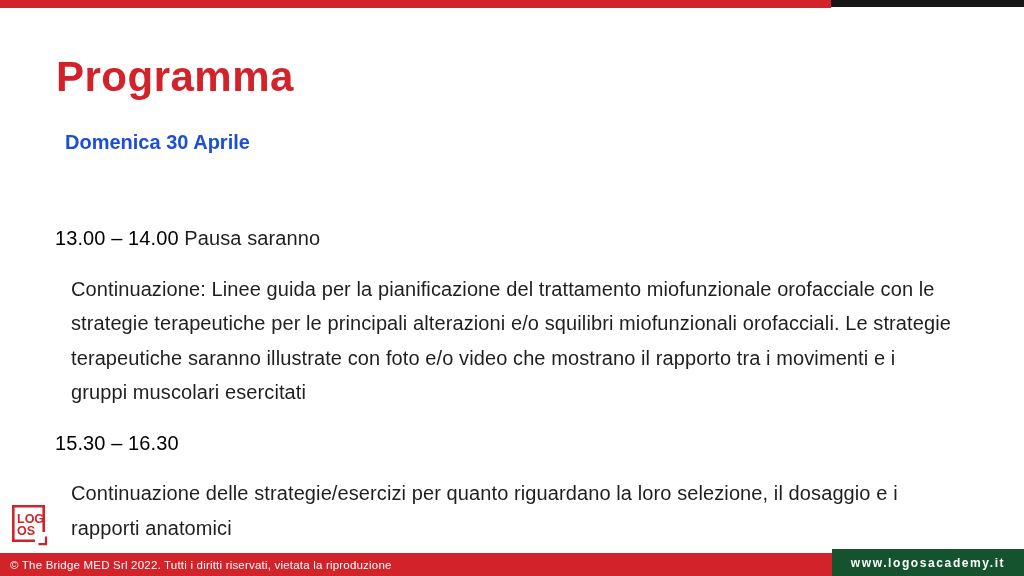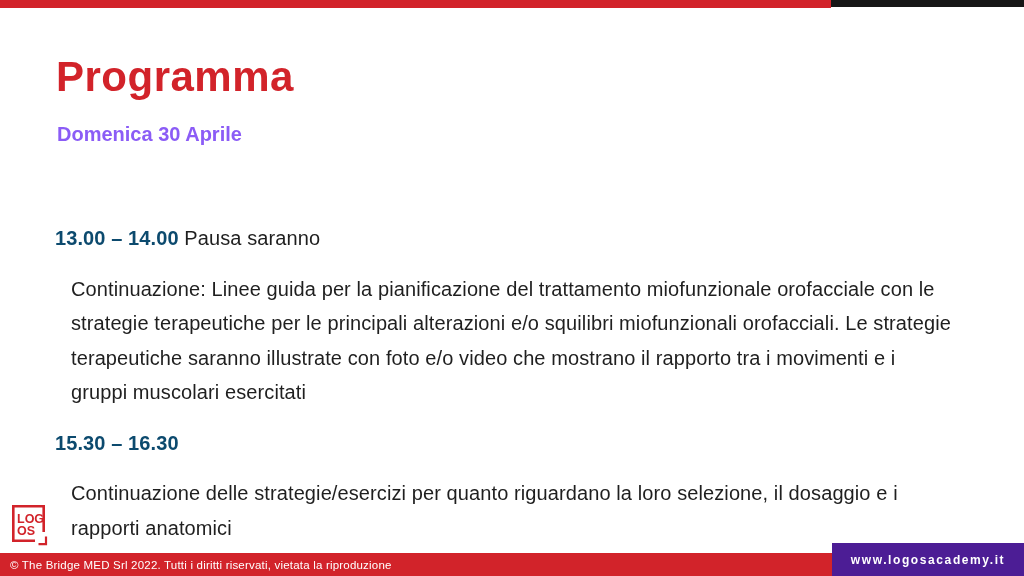--- a/index.html
+++ b/index.html
@@ -30,39 +30,39 @@
     font-size: 42px;
     font-weight: bold;
     letter-spacing: 0.5px;
     color: #d2232a;
     line-height: 1.1;
   }
   .subtitle {
     position: absolute;
     left: 57px;
     top: 122px;
-    margin: 0;
+    margin: 8px;
     font-size: 20px;
     font-weight: bold;
-    color: #8b5cf6;
+    color: #1d4ed8;
     line-height: 1.2;
   }
 
   
   .body {
     position: absolute;
     left: 55px;
     top: 221px;
     width: 912px;
     font-size: 20px;
     line-height: 34.5px;
     color: #1f1f1f;
     letter-spacing: 0.1px;
   }
-  .time { font-weight: bold; color: #0c4a6e; }
+  .time { font-weight: normal; color: #000000; }
   .para { margin: 16px; }
 
   
   .logo {
     position: absolute;
     left: 10px;
     top: 503px;
     width: 38px;
     height: 44px;
   }
@@ -79,22 +79,22 @@
     box-sizing: border-box;
   }
   .footer-red span {
     color: #ffffff;
     font-size: 11.5px;
     letter-spacing: 0.2px;
   }
   .footer-black {
     position: absolute;
     left: 832px; bottom: 0;
-    width: 192px; height: 33px;
-    background: #4c1d95;
+    width: 192px; height: 27px;
+    background: #14532d;
     display: flex;
     align-items: center;
     justify-content: center;
   }
   .footer-black span {
     color: #ffffff;
     font-size: 12px;
     font-weight: 600;
     letter-spacing: 1.6px;
   }

